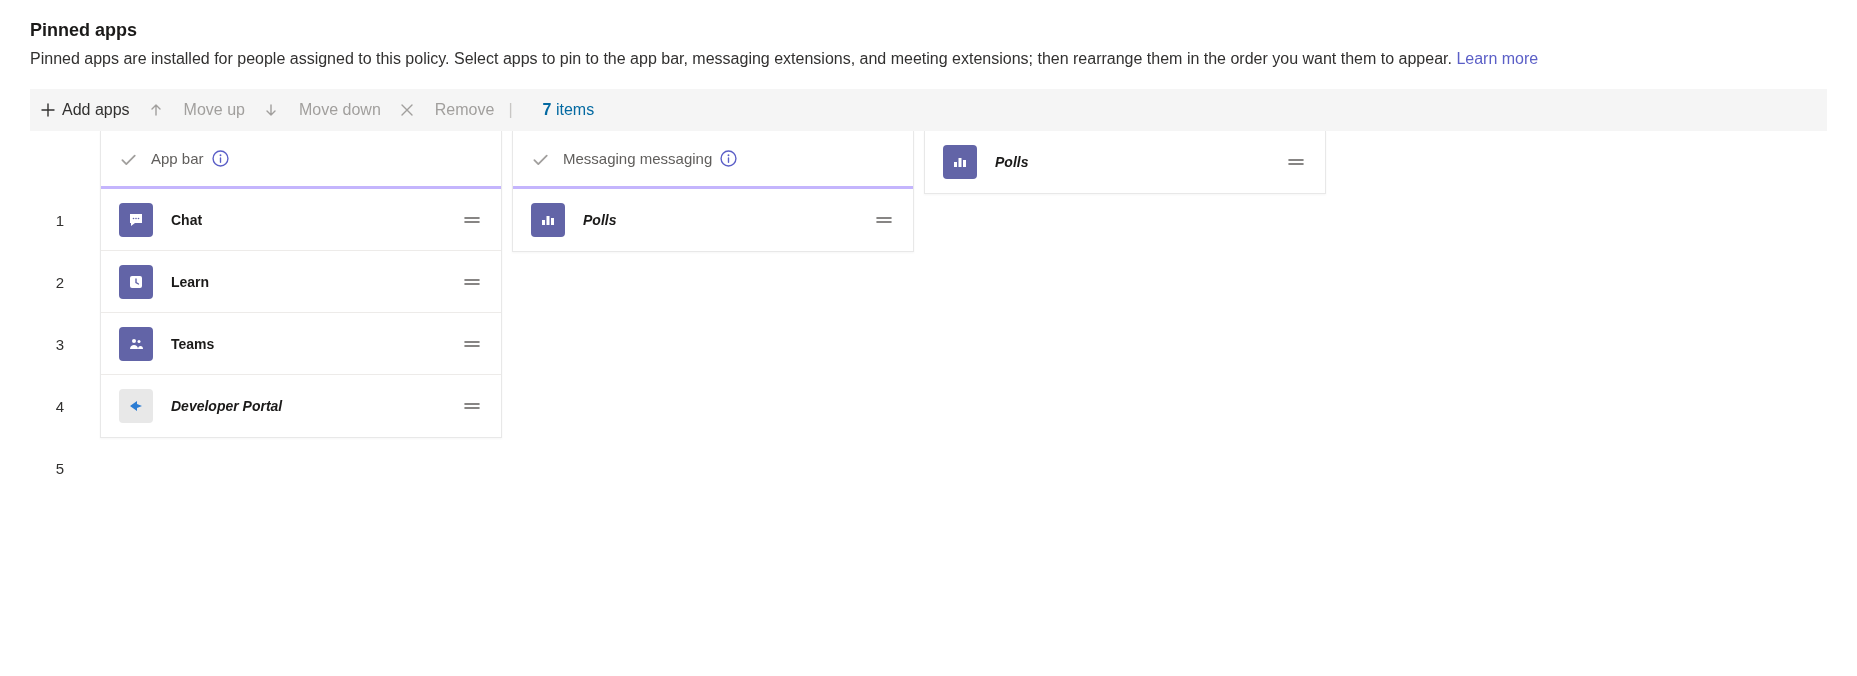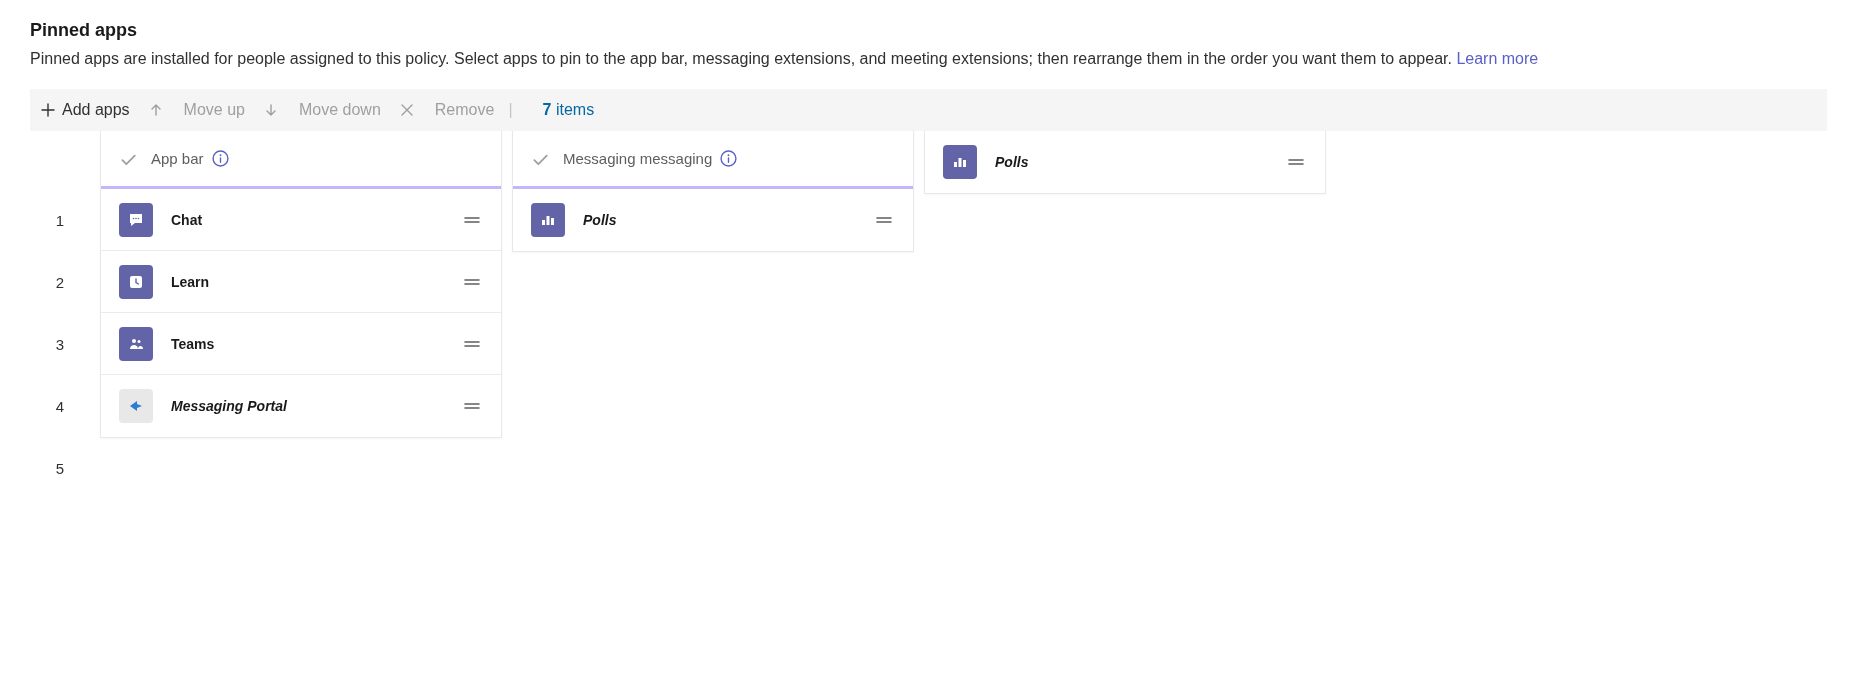--- a/index.html
+++ b/index.html
@@ -349,21 +349,21 @@
               <use href="#svg-drag"></use>
             </svg>
           </div>
         </div>
         <div class="row">
           <div class="app-tile light">
             <svg viewBox="0 0 18 18">
               <use href="#svg-dev"></use>
             </svg>
           </div>
-          <div class="app-name">Messaging Portal</div>
+          <div class="app-name">Developer Portal</div>
           <div class="drag-handle">
             <svg viewBox="0 0 22 16">
               <use href="#svg-drag"></use>
             </svg>
           </div>
         </div>
       </div>
   </div>
 
   <div class="col">

